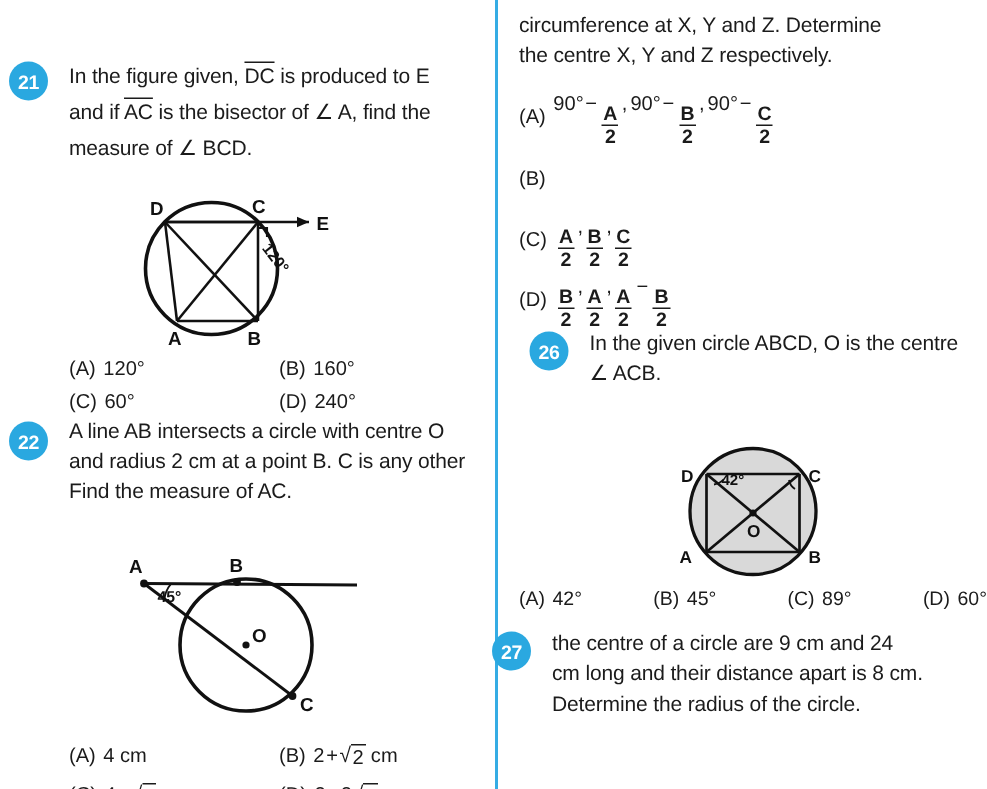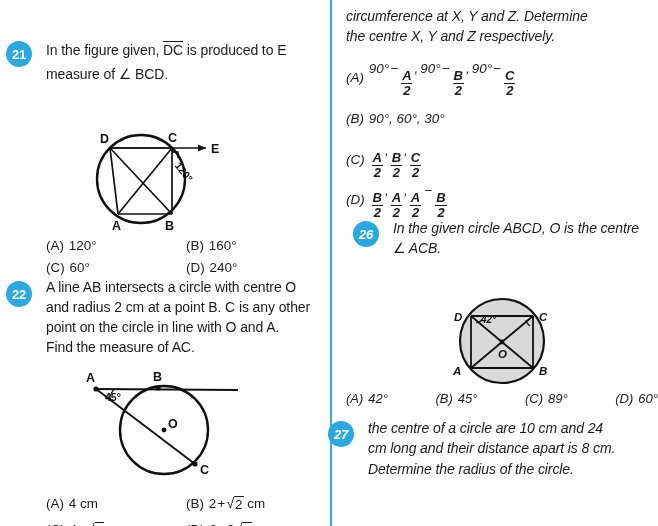--- a/index.html
+++ b/index.html
@@ -14,21 +14,21 @@
   .page{position:relative;width:658px;height:526px;}
 
   
   .divider{
     position:absolute;left:330px;top:0;width:2px;height:526px;
     background:#35ace4;
   }
 
   .col{position:absolute;top:0;height:526px;}
   .col-left{left:0;width:330px;margin-top:32px;}
-  .col-right{left:332px;width:326px;font-style:italic;}
+  .col-right{left:332px;width:326px;}
 
   
   .q{position:absolute;}
   .badge{
     position:absolute;left:0;top:0;
     width:26px;height:26px;border-radius:50%;
     background:#2aa8e0;
     color:#ffffff;
     font-size:13px;font-weight:bold;
     display:flex;align-items:center;justify-content:center;
@@ -77,20 +77,21 @@
 <div class="page">
 
   <div class="divider"></div>
 
   <div class="col col-left">
 
     <div class="q" style="left:0;top:6px;width:330px;">
       <div class="badge" style="left:6px;top:3px;">21</div>
       <div class="qtext" style="margin-left:46px;width:278px;">
         <div>In the figure given, <span class="ovl">DC</span> is produced to E</div>
+        <div>and if <span class="ovl">AC</span> is the bisector of ∠ A, find the</div>
         <div>measure of ∠ BCD.</div>
       </div>
     </div>
 
     <div class="fig" style="left:55px;top:90px;">
       <svg width="185" height="112" viewBox="0 0 185 112">
         <circle cx="86" cy="57" r="44" fill="none" stroke="#111" stroke-width="2.4"></circle>
 
         <line x1="55" y1="26" x2="117" y2="26" stroke="#111" stroke-width="1.7"></line>
         <line x1="117" y1="26" x2="117" y2="92" stroke="#111" stroke-width="1.7"></line>
@@ -136,21 +137,20 @@
           <span class="val">240°</span>
         </div>
       </div>
     </div>
 
     <div class="q" style="left:0;top:246px;width:312px;">
       <div class="badge" style="left:6px;top:3px;">22</div>
       <div class="qtext" style="margin-left:46px;width:284px;line-height:1.42;">
         <div>A line AB intersects a circle with centre O</div>
         <div>and radius 2 cm at a point B. C is any other</div>
-        <div>point on the circle in line with O and A.</div>
         <div>Find the measure of AC.</div>
       </div>
     </div>
 
     <div class="fig" style="left:80px;top:336px;">
       <svg width="180" height="116" viewBox="0 0 180 116">
         <circle cx="84" cy="62" r="44" fill="none" stroke="#111" stroke-width="2.4"></circle>
 
         <line x1="16" y1="21" x2="158" y2="22" stroke="#111" stroke-width="1.9"></line>
 
@@ -225,21 +225,20 @@
               <span class="num">C</span>
               <span class="den">2</span>
             </span>
         </span>
       </div>
     </div>
 
     <div class="opts" style="position:absolute;left:14px;top:108px;width:310px;">
       <div class="opt">
         <span class="lbl">(B)</span>
-        <span class="val">90°, 60°, 30°</span>
       </div>
     </div>
 
     <div class="opts" style="position:absolute;left:14px;top:140px;width:310px;">
       <div class="opt" style="align-items:center;">
         <span class="lbl">(C)</span>
         <span class="val bigsym">
           <span class="frac">
               <span class="num">A</span>
               <span class="den">2</span>
@@ -326,20 +325,20 @@
         <div class="opt">
           <span class="lbl">(D)</span>
           <span class="val">60°</span>
         </div>
       </div>
     </div>
 
     <div class="q" style="left:0;top:418px;width:326px;">
       <div class="badge" style="left:-4px;top:3px;">27</div>
       <div class="qtext" style="margin-left:36px;width:290px;line-height:1.45;">
-        <div>the centre of a circle are 10 cm and 24</div>
+        <div>the centre of a circle are 9 cm and 24</div>
         <div>cm long and their distance apart is 8 cm.</div>
         <div>Determine the radius of the circle.</div>
       </div>
     </div>
 
   </div>
 </div>
 
 </body></html>

